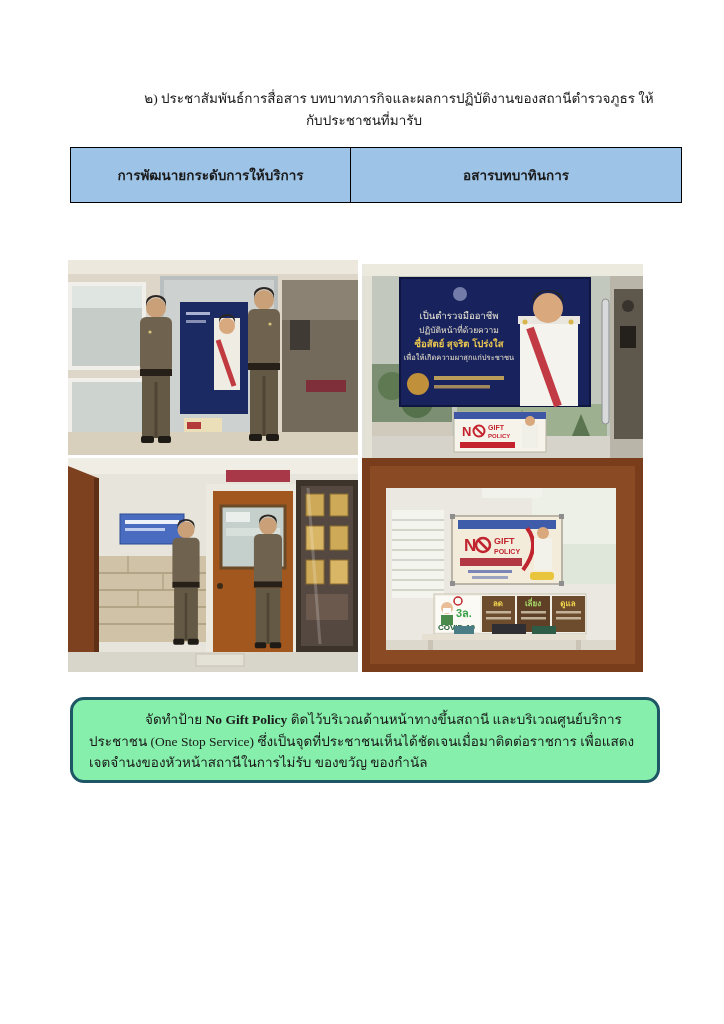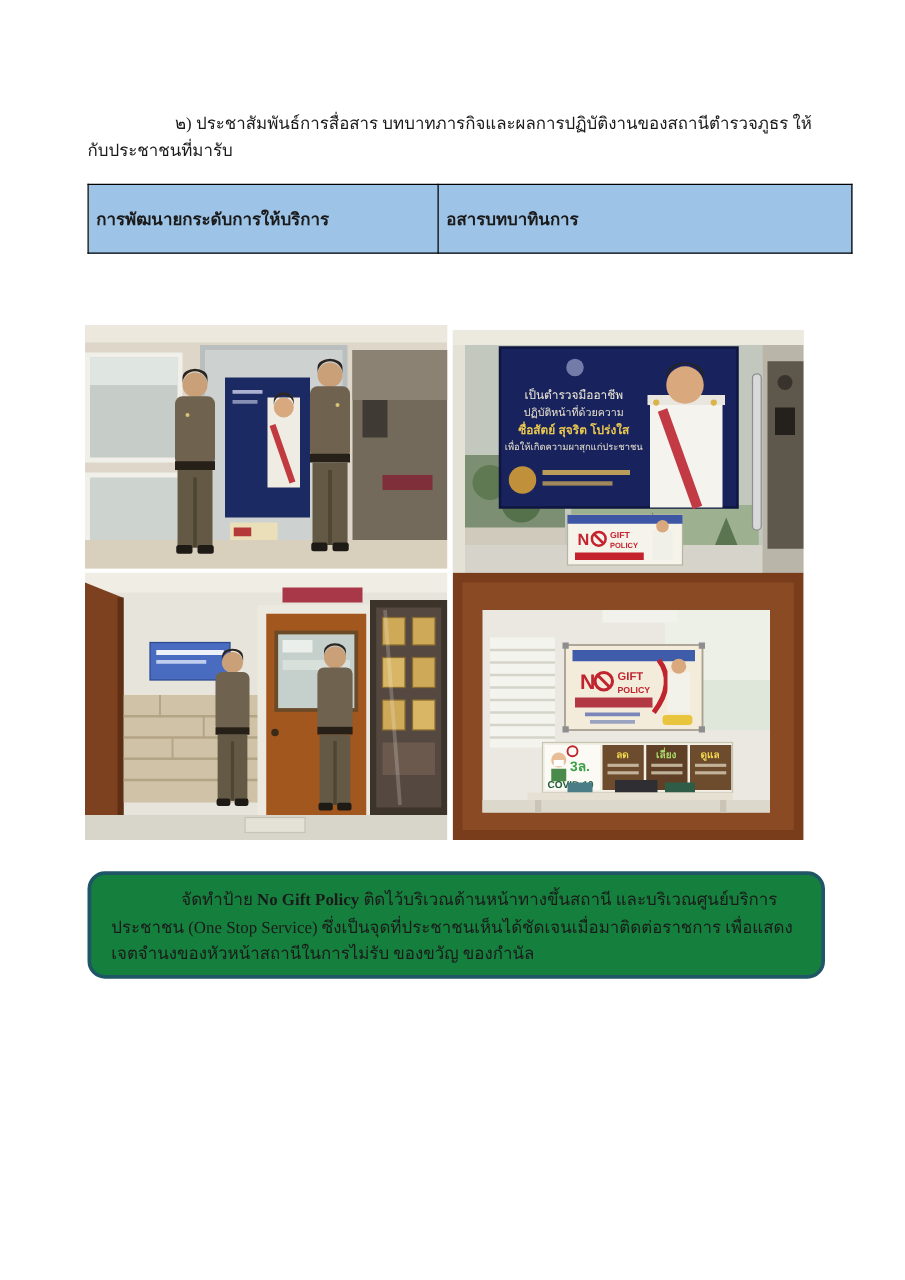--- a/index.html
+++ b/index.html
@@ -1,43 +1,43 @@
 <!DOCTYPE html>
 <html><head>
 <meta charset="utf-8">
 <style>
   html,body{margin:0;padding:0;background:#ffffff;}
   body{font-family:"Liberation Serif","DejaVu Sans",serif;color:#1a1a1a;}
   .page{position:relative;width:724px;height:1024px;background:#ffffff;overflow:hidden;}
 
   
-  .intro{position:absolute;left:70px;top:88px;width:588px;font-size:13.5px;line-height:22px;}
+  .intro{position:absolute;left:70px;top:88px;width:588px;font-size:13.5px;line-height:22px;text-align:center;}
   .intro .l1{display:block;text-indent:70px;}
   .intro .l2{display:block;}
 
   
   table.report{position:absolute;left:70px;top:147px;width:585px;border-collapse:collapse;table-layout:fixed;}
   table.report td,table.report th{border:1.5px solid #000;font-size:13.5px;line-height:21px;vertical-align:middle;}
-  table.report th{background:#9DC3E6;font-weight:bold;text-align:left;height:50px;padding:2px 6px;}
+  table.report th{background:#9DC3E6;font-weight:bold;text-align:center;height:50px;padding:2px 6px;}
   table.report td{height:50px;padding:3px 8px;vertical-align:top;}
   .col1{width:267px;}
   .col2{width:318px;}
 
   
   .photo{position:absolute;overflow:hidden;}
   .photo svg{display:block;width:100%;height:100%;}
   #p1{left:68px;top:260px;width:290px;height:195px;}
   #p2{left:362px;top:264px;width:281px;height:195px;}
   #p3{left:68px;top:458px;width:290px;height:214px;}
   #p4{left:362px;top:458px;width:281px;height:214px;}
   svg text{font-family:"Liberation Sans","DejaVu Sans",sans-serif;}
 
   
   .summary{position:absolute;left:70px;top:697px;width:590px;height:86px;box-sizing:border-box;
-           background:#15803d;border:3px solid #1F5666;border-radius:14px;
+           background:#86efac;border:3px solid #1F5666;border-radius:14px;
            padding:9px 16px 8px 16px;font-size:13.5px;line-height:21.5px;}
   .summary p{margin:0;text-indent:56px;}
   .summary .bold{font-weight:bold;}
 </style>
 </head>
 <body>
 
 <div class="page">
 
   <div class="intro">

